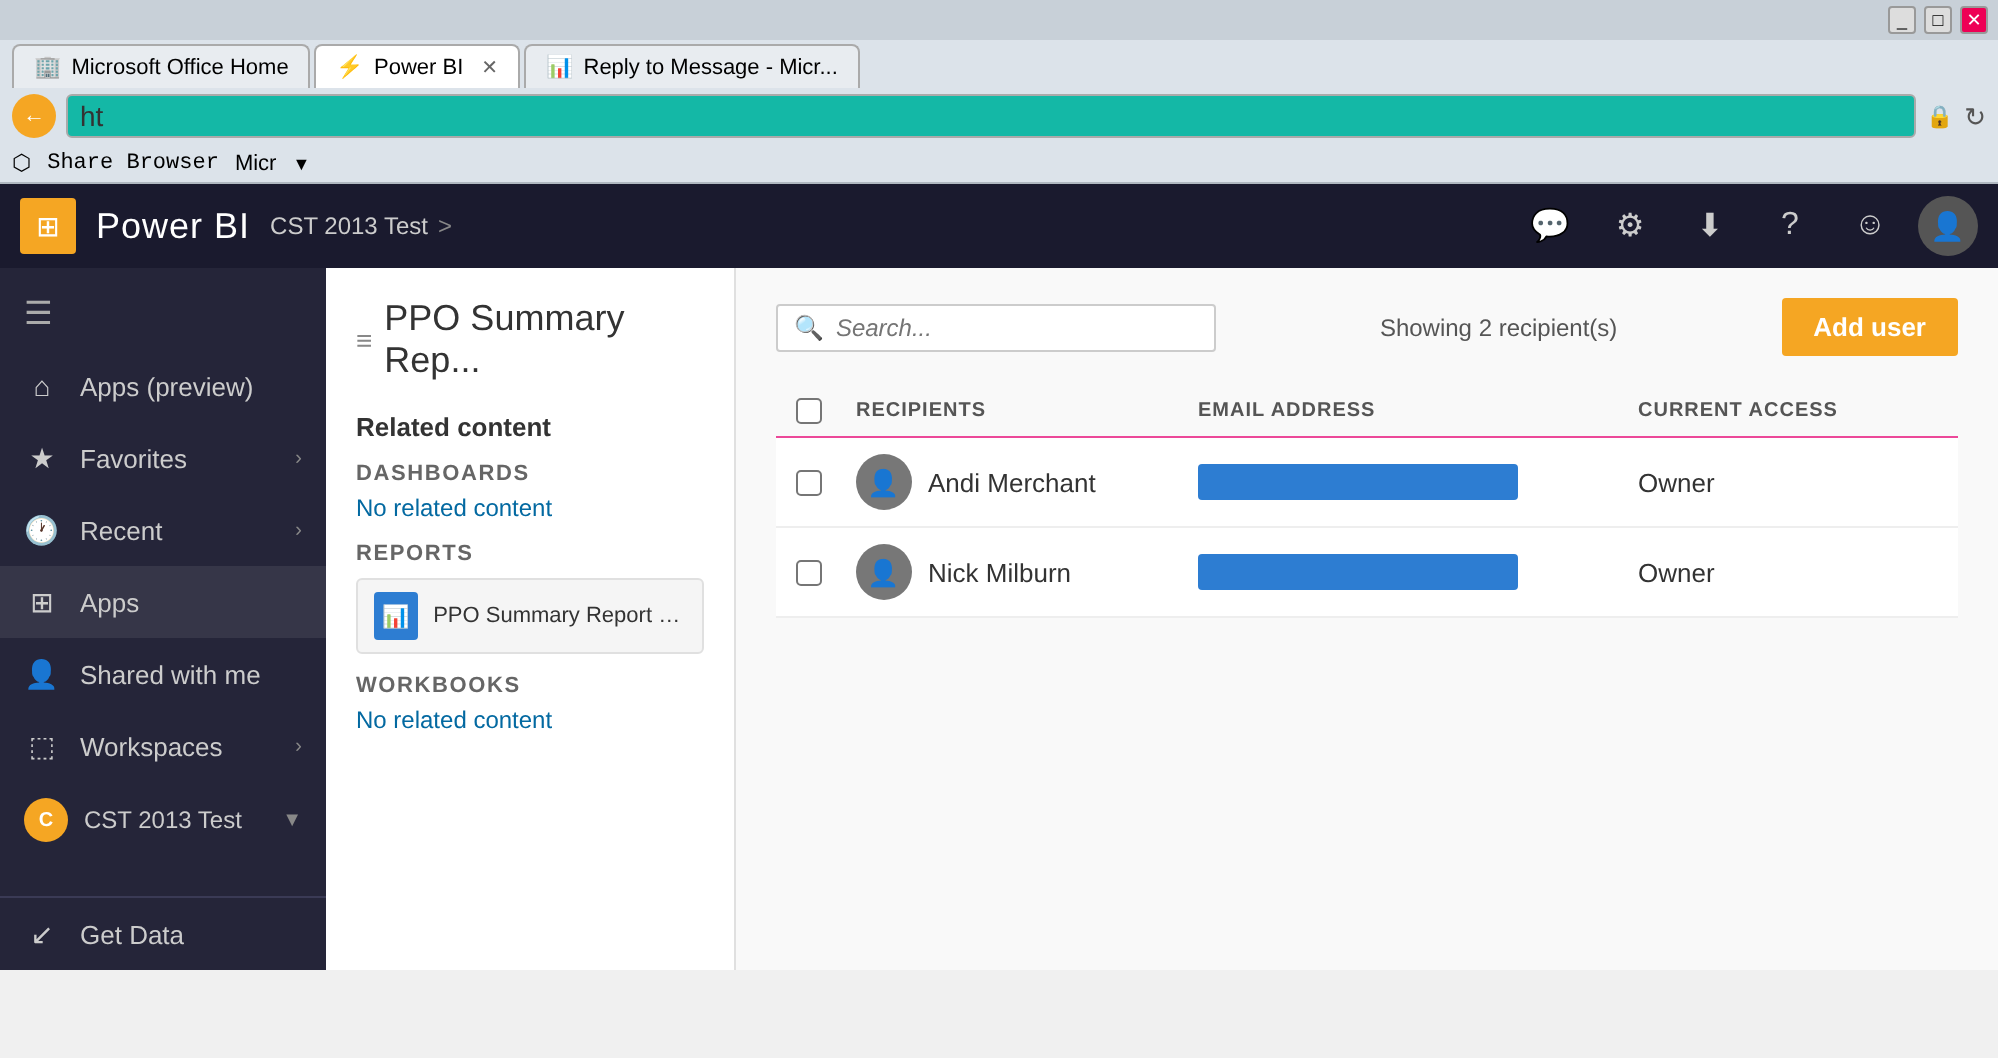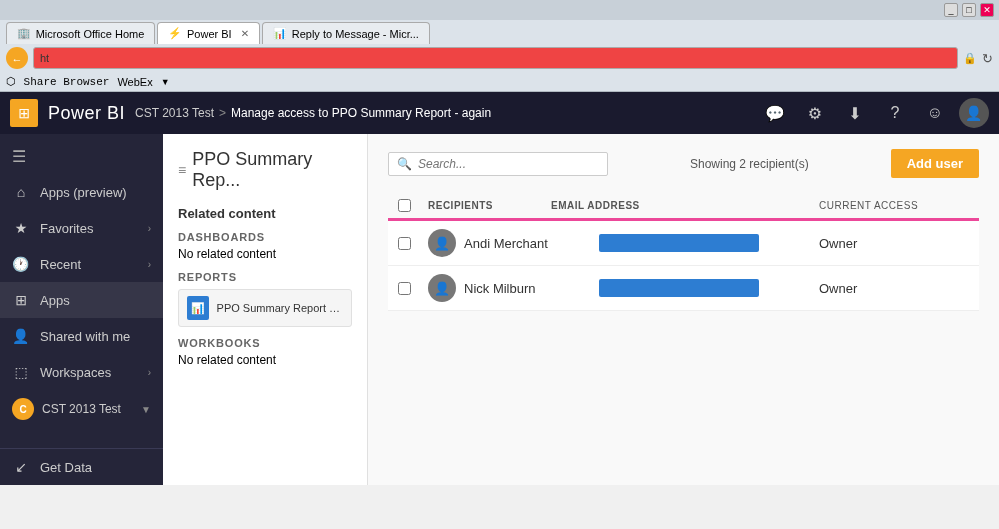--- a/index.html
+++ b/index.html
@@ -8,21 +8,21 @@
     
     .browser-chrome { background: #dce3ea; border-bottom: 1px solid #b0b8c0; }
     .browser-titlebar { display: flex; align-items: center; justify-content: flex-end; padding: 3px 5px; background: #c8d0d8; gap: 4px; }
     .browser-titlebar-btn { width: 14px; height: 14px; border-radius: 2px; border: 1px solid #999; display: inline-flex; align-items: center; justify-content: center; font-size: 9px; cursor: pointer; }
     .btn-min { background: #ddd; }
     .btn-max { background: #ddd; }
     .btn-close { background: #e05; color: white; }
     .browser-toolbar { display: flex; align-items: center; padding: 3px 6px; gap: 5px; background: #dce3ea; }
     .nav-btn { width: 22px; height: 22px; border-radius: 50%; background: #f5a623; border: none; cursor: pointer; display: flex; align-items: center; justify-content: center; color: white; font-size: 11px; }
     .nav-btn.back { background: #f5a623; }
-    .url-bar { flex: 1; height: 22px; border: 1px solid #aaa; border-radius: 3px; background: #ef4444; padding: 0 6px; font-size: 11px; color: #333; }
+    .url-bar { flex: 1; height: 22px; border: 1px solid #aaa; border-radius: 3px; background: #14b8a6; padding: 0 6px; font-size: 14px; color: #333; }
     .browser-tabs { display: flex; align-items: flex-end; padding: 2px 6px 0; gap: 2px; }
     .browser-tab { height: 22px; padding: 0 10px; display: flex; align-items: center; font-size: 11px; border-radius: 4px 4px 0 0; border: 1px solid #aaa; border-bottom: none; background: #e8ecf0; cursor: pointer; gap: 5px; }
     .browser-tab.active { background: white; }
     .browser-tab .tab-close { font-size: 10px; color: #666; margin-left: 4px; }
     .share-bar { display: flex; align-items: center; padding: 3px 6px; background: #dce3ea; font-size: 11px; gap: 8px; }
 
     
     .app-container { display: flex; flex-direction: column; height: 393px; background: #f0f0f0; }
 
     
@@ -52,39 +52,39 @@
     .workspace-badge { width: 22px; height: 22px; border-radius: 50%; background: #f5a623; display: flex; align-items: center; justify-content: center; color: white; font-size: 10px; font-weight: bold; }
 
     
     .content-area { flex: 1; display: flex; background: white; }
 
     
     .left-panel { width: 205px; border-right: 1px solid #e0e0e0; padding: 15px; background: white; }
     .panel-title { font-size: 18px; color: #333; font-weight: 300; display: flex; align-items: center; gap: 6px; margin-bottom: 15px; }
     .panel-title .list-icon { color: #888; font-size: 14px; }
     .section-heading { font-size: 11px; font-weight: 600; color: #666; letter-spacing: 0.8px; text-transform: uppercase; margin-bottom: 4px; margin-top: 10px; }
-    .no-content { font-size: 12px; color: #000000; margin-top: 2px; }
+    .no-content { font-size: 12px; color: #0369a1; margin-top: 2px; }
     .report-item { display: flex; align-items: center; gap: 8px; padding: 6px 8px; background: #f5f5f5; border: 1px solid #e0e0e0; border-radius: 3px; cursor: pointer; margin-top: 6px; }
     .report-icon { width: 24px; height: 24px; background: #2d7dd2; display: flex; align-items: center; justify-content: center; color: white; font-size: 11px; border-radius: 2px; }
     .report-label { font-size: 11px; color: #333; overflow: hidden; text-overflow: ellipsis; white-space: nowrap; max-width: 130px; }
     .related-content-label { font-size: 13px; font-weight: 600; color: #333; margin-bottom: 10px; }
 
     
     .right-panel { flex: 1; padding: 15px 20px; background: #f9f9f9; }
     .right-panel-header { display: flex; align-items: center; justify-content: space-between; margin-bottom: 15px; }
     .search-box { display: flex; align-items: center; border: 1px solid #ccc; background: white; border-radius: 2px; padding: 4px 8px; width: 220px; gap: 6px; }
     .search-box input { border: none; outline: none; font-size: 12px; color: #be185d; width: 180px; background: transparent; font-style: italic; }
     .search-icon-svg { color: #888; font-size: 12px; }
     .showing-text { font-size: 12px; color: #555; }
     .add-user-btn { background: #f5a623; color: white; border: none; padding: 7px 16px; border-radius: 2px; font-size: 13px; font-weight: 600; cursor: pointer; }
-    .table-header { display: flex; align-items: center; padding: 6px 10px; border-bottom: 3px solid #ec4899; }
+    .table-header { display: flex; align-items: center; padding: 6px 10px; border-bottom: 1px solid #ec4899; }
     .table-header .col-check { width: 30px; }
     .table-header .col-name { flex: 1; font-size: 10px; font-weight: 700; color: #555; letter-spacing: 0.5px; text-transform: uppercase; }
     .table-header .col-email { width: 220px; font-size: 10px; font-weight: 700; color: #555; letter-spacing: 0.5px; text-transform: uppercase; }
-    .table-header .col-access { width: 150px; font-size: 10px; font-weight: 400; color: #555; letter-spacing: 0.5px; text-transform: uppercase; margin-left: 48px; }
+    .table-header .col-access { width: 150px; font-size: 10px; font-weight: 700; color: #555; letter-spacing: 0.5px; text-transform: uppercase; }
     .table-row { display: flex; align-items: center; padding: 8px 10px; border-bottom: 1px solid #eee; background: white; }
     .col-check { width: 30px; display: flex; align-items: center; }
     .col-check input[type=checkbox] { width: 13px; height: 13px; cursor: pointer; }
     .col-name-cell { flex: 1; display: flex; align-items: center; gap: 8px; }
     .user-avatar { width: 28px; height: 28px; border-radius: 50%; background: #777; display: flex; align-items: center; justify-content: center; color: white; font-size: 13px; }
     .user-name { font-size: 13px; color: #333; }
     .col-email-cell { width: 220px; }
     .email-bar { height: 18px; background: #2d7dd2; border-radius: 2px; width: 160px; }
     .col-access-cell { width: 150px; font-size: 13px; color: #333; }
   </style>
@@ -114,34 +114,33 @@
   </div>
   <div class="browser-toolbar">
     <button class="nav-btn back">←</button>
     <input class="url-bar" type="text" value="ht" style="">
     <span style="font-size:11px; color:#666;">🔒</span>
     <span style="font-size:13px; color:#555; cursor:pointer;">↻</span>
   </div>
   <div class="share-bar">
     <span>⬡</span>
     <span style="cursor:pointer;font-family:Liberation Mono, monospace;">Share Browser</span>
-    <span style="cursor:pointer;">WebEx</span>
+    <span style="cursor:pointer;">Micr</span>
     <span style="font-size:9px;">▼</span>
   </div>
 </div>
 
 <div class="app-container">
 
   <div class="pbi-header">
     <div class="pbi-grid-icon">⊞</div>
     <div class="pbi-logo">Power BI</div>
     <div class="pbi-breadcrumb">
       <span class="crumb">CST 2013 Test</span>
       <span class="sep">&gt;</span>
-      <span class="current">Manage access to PPO Summary Report - again</span>
     </div>
     <div class="pbi-header-icons">
       <div class="pbi-icon-btn">💬</div>
       <div class="pbi-icon-btn">⚙</div>
       <div class="pbi-icon-btn">⬇</div>
       <div class="pbi-icon-btn">?</div>
       <div class="pbi-icon-btn">☺</div>
       <div class="pbi-avatar">👤</div>
     </div>
   </div>

